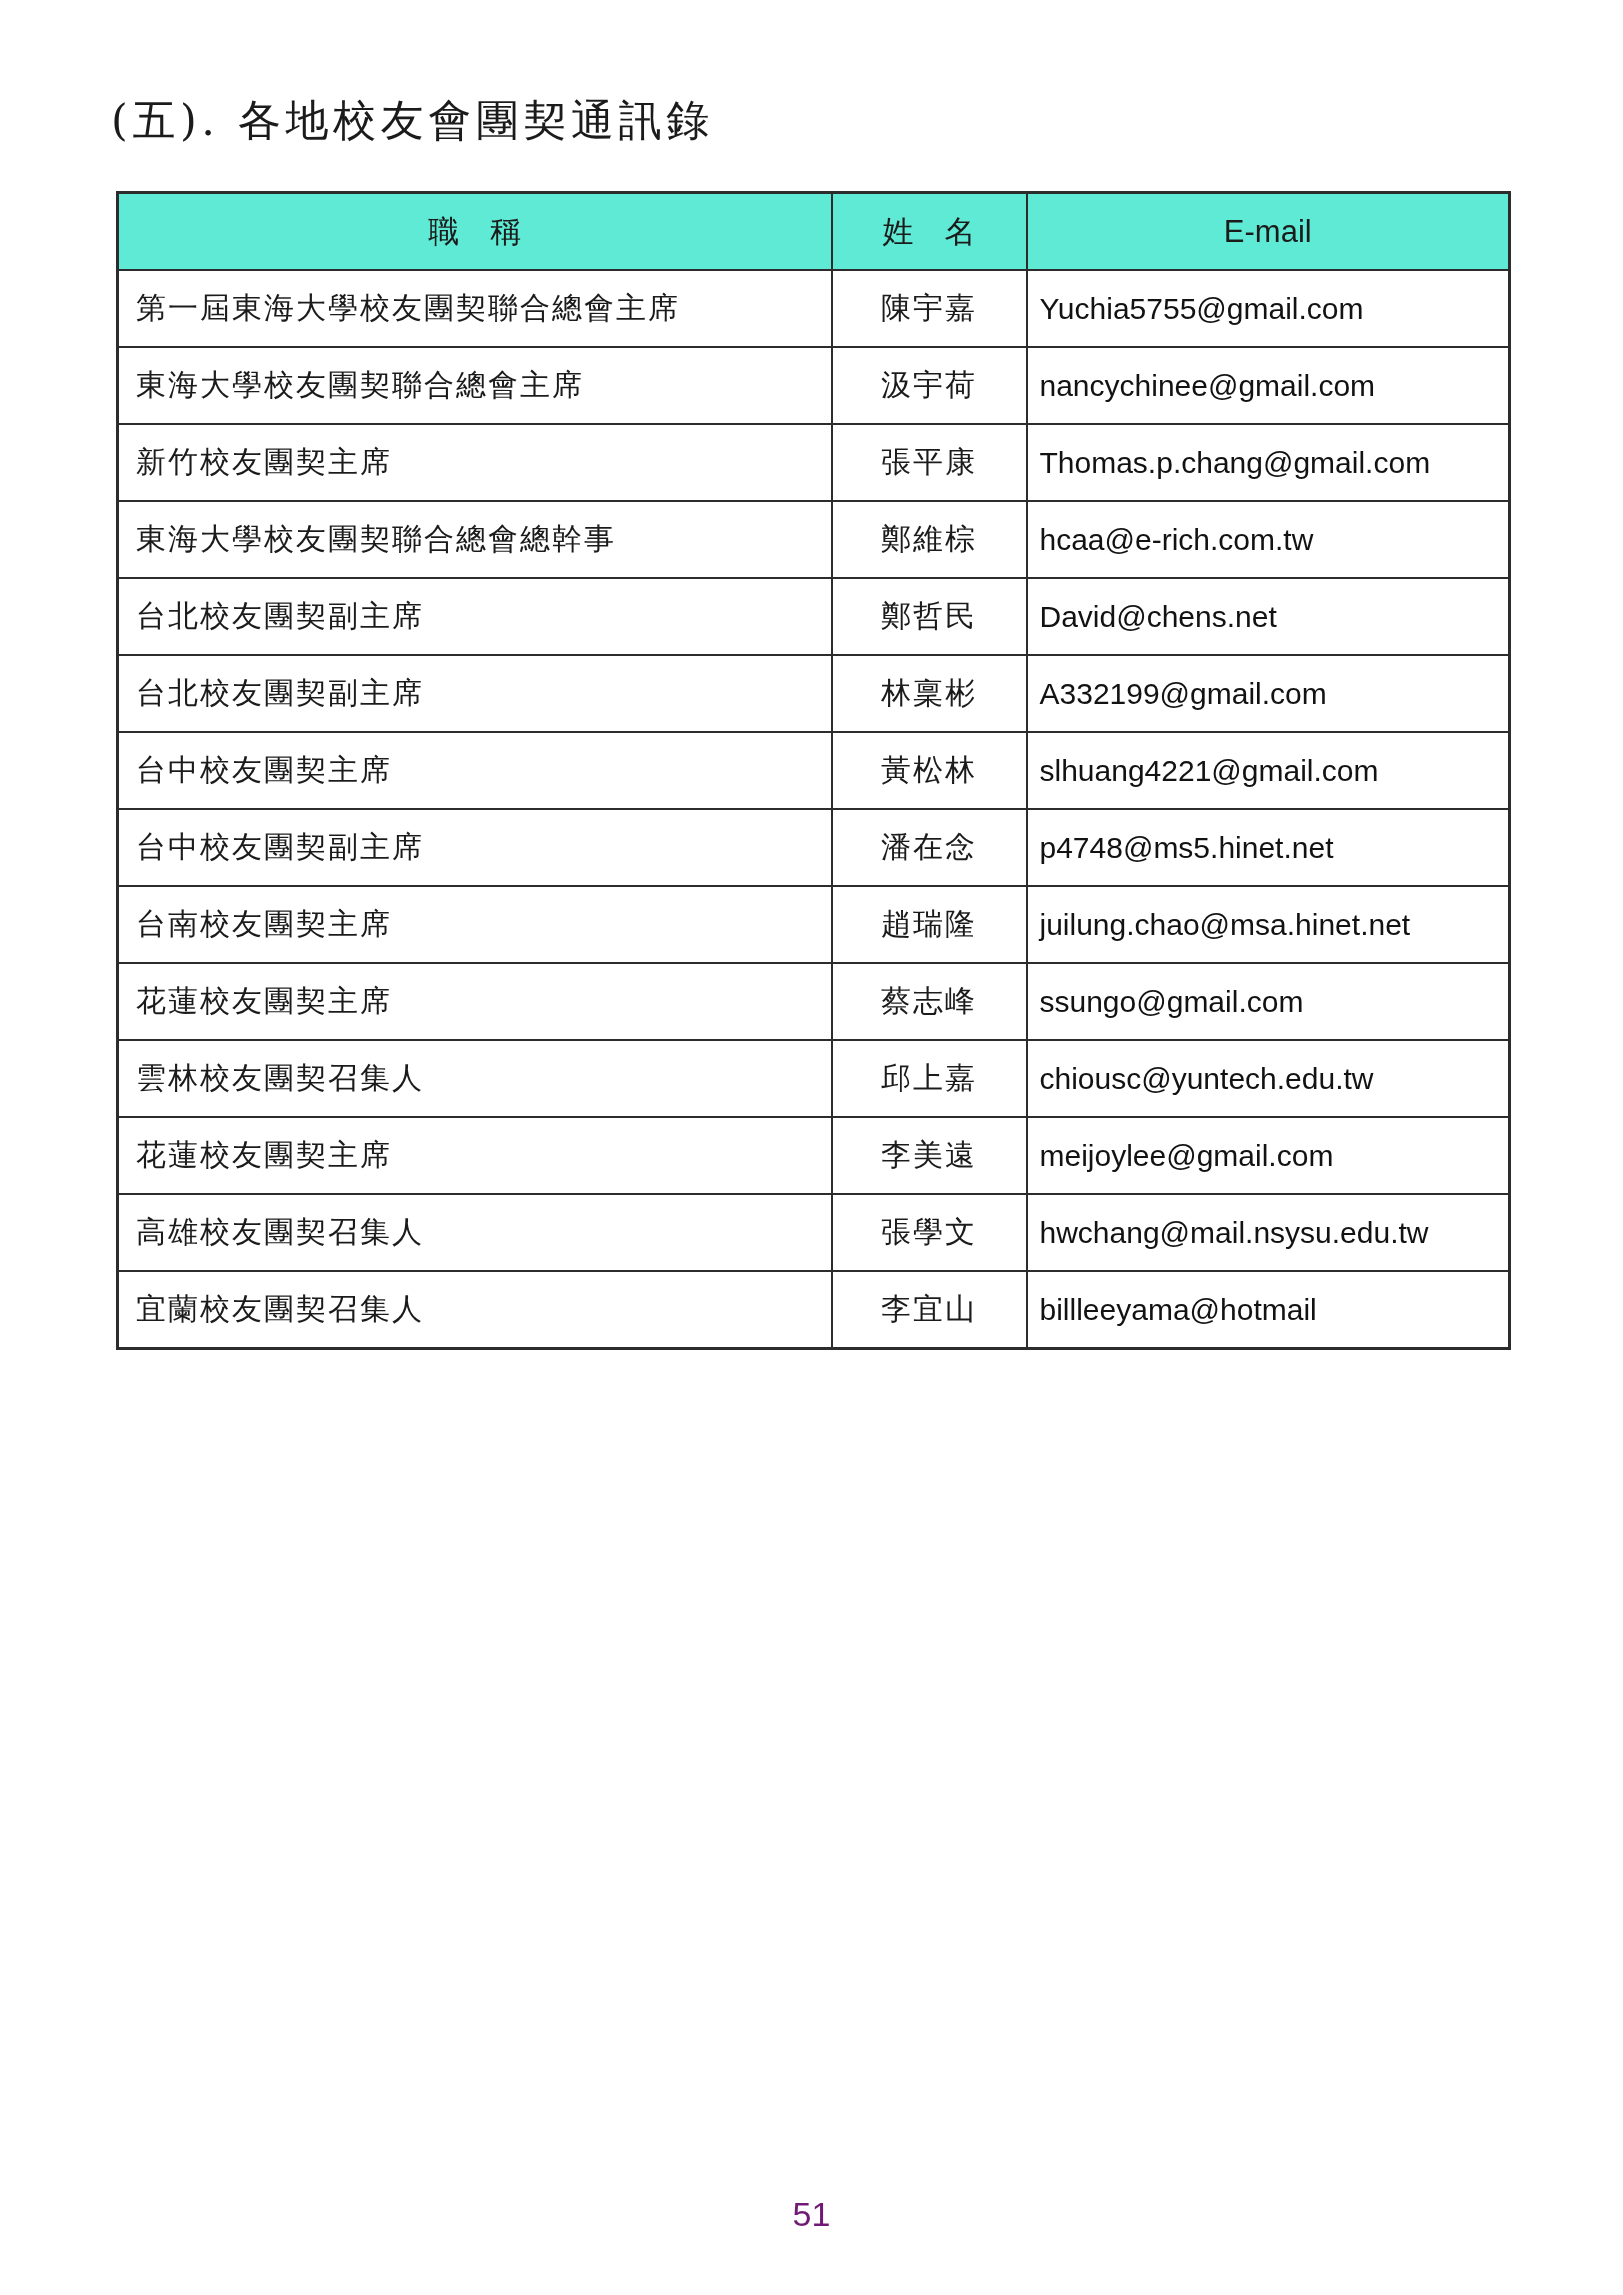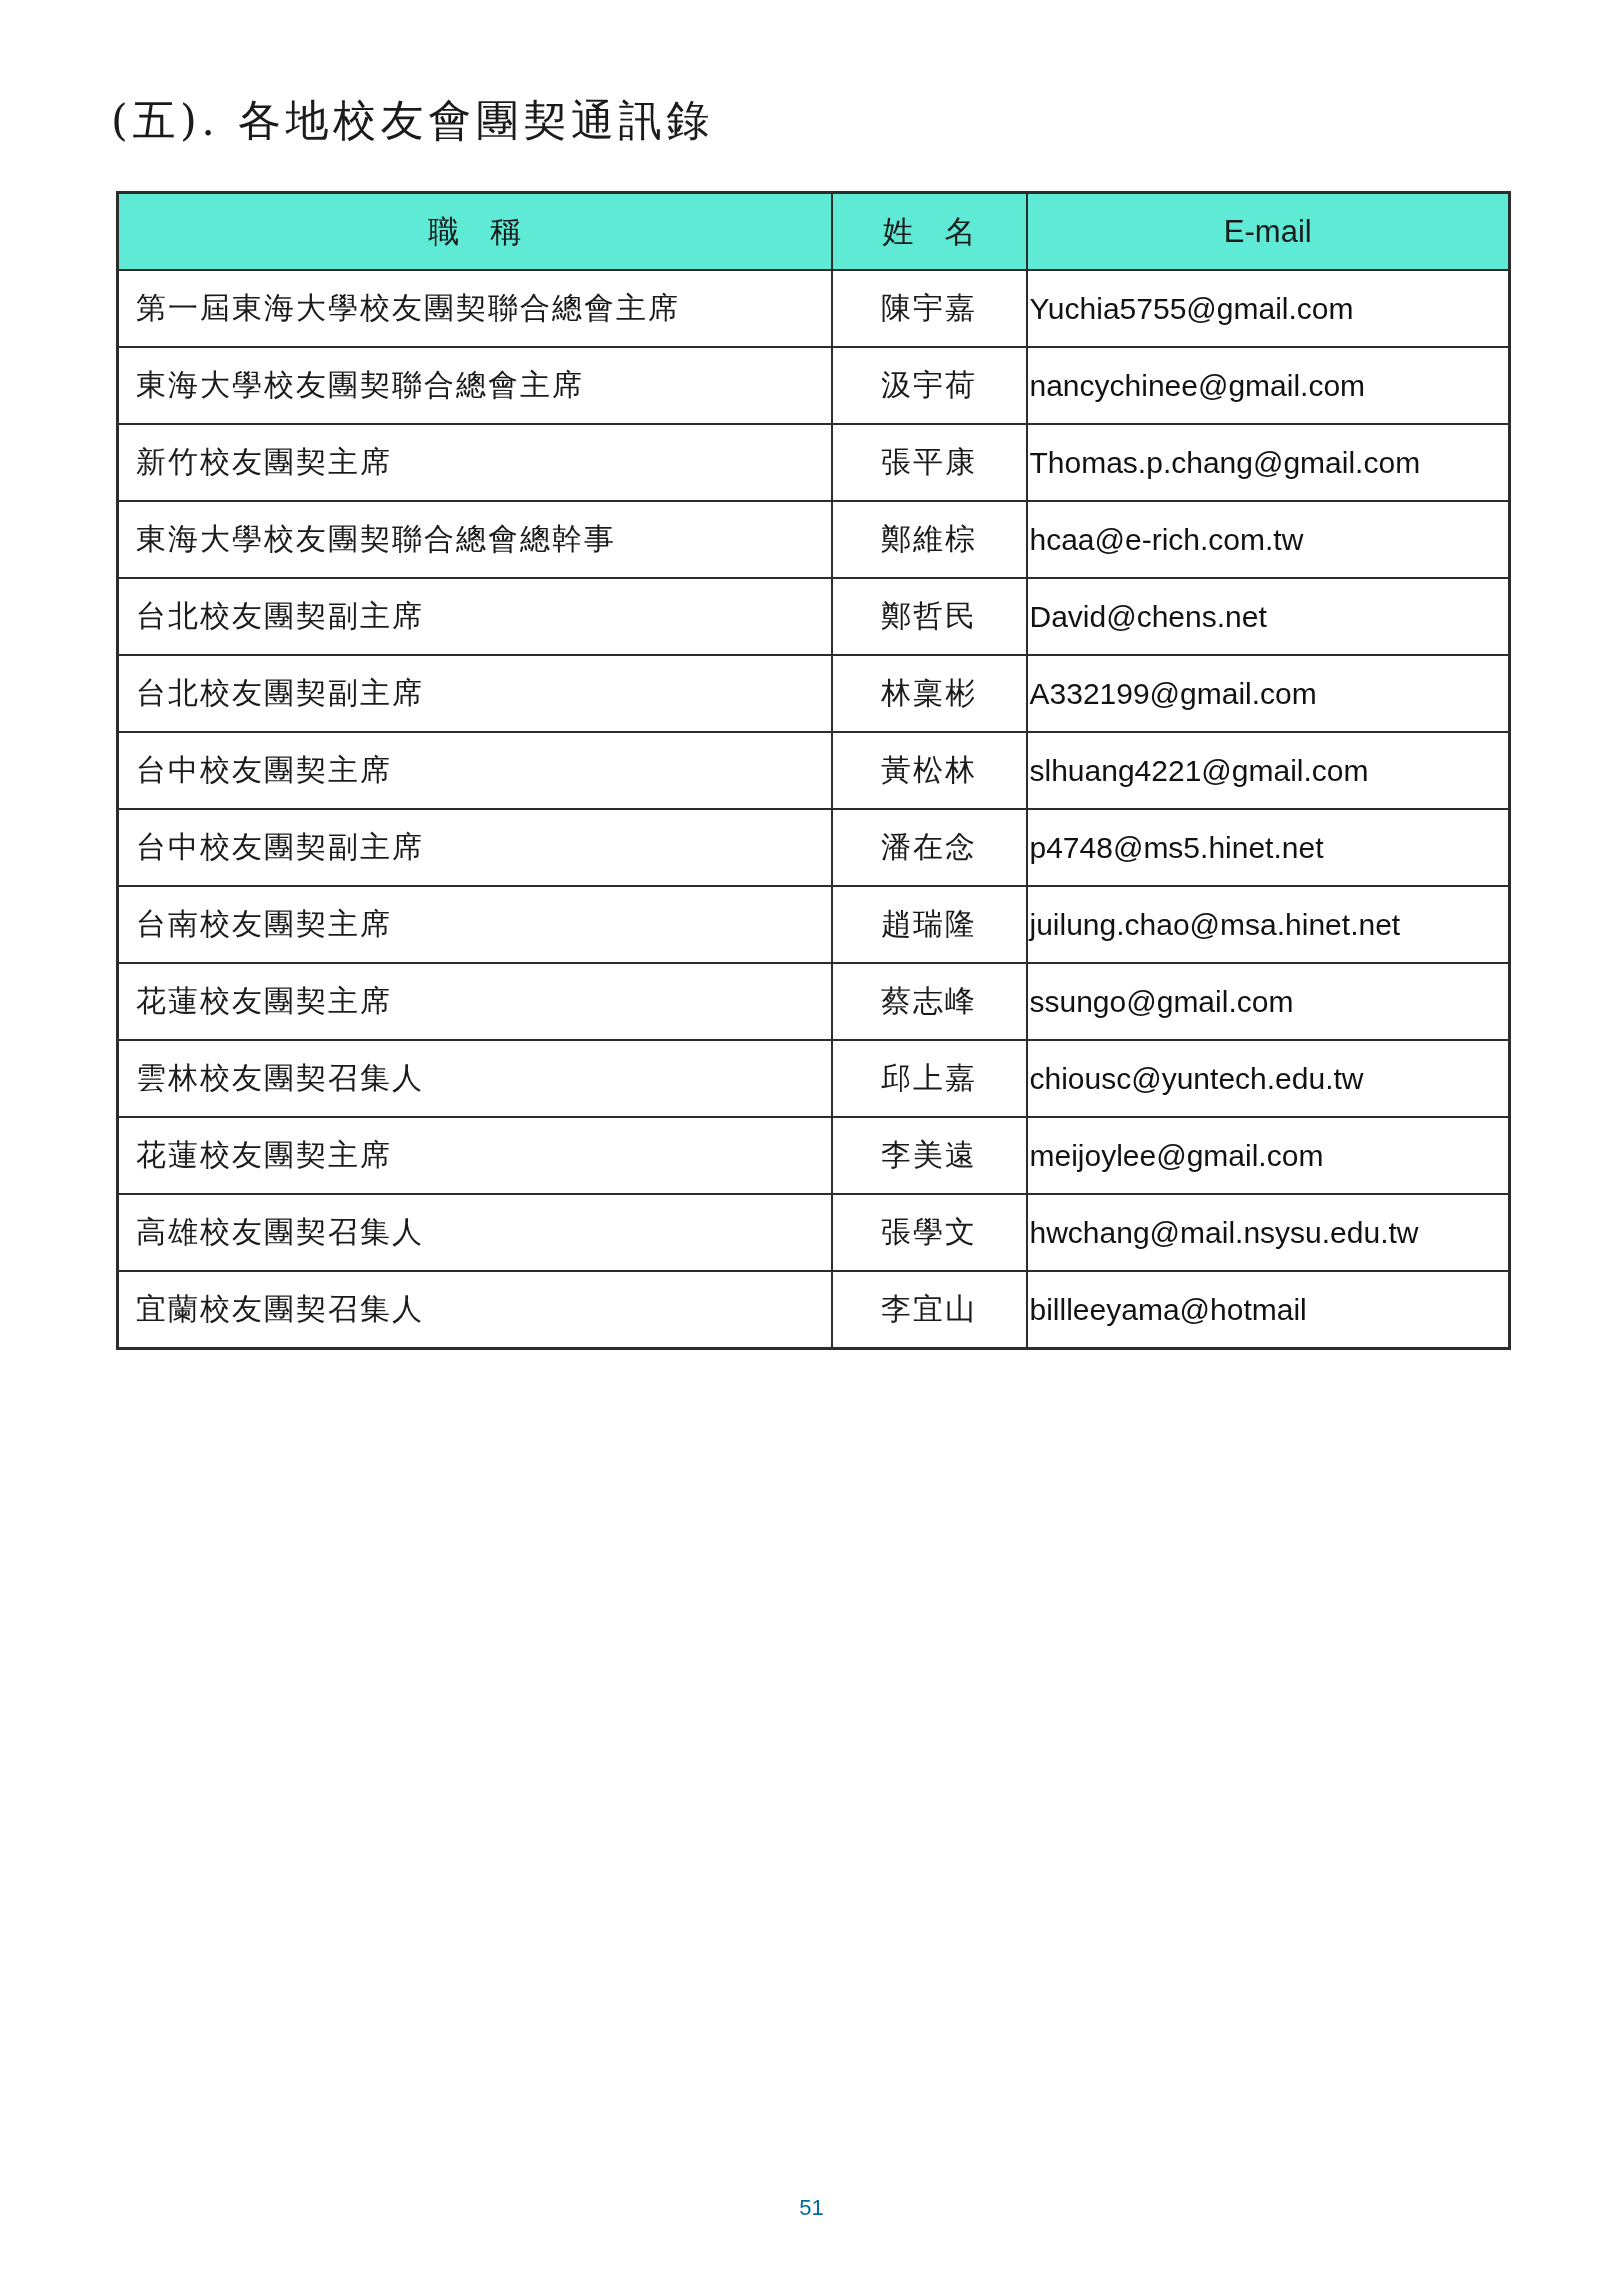--- a/index.html
+++ b/index.html
@@ -70,35 +70,35 @@
   }
   td.cell-name {
     text-align: center;
     letter-spacing: 2px;
     border-radius: 19px;
   }
   td.cell-email {
     font-family: "Liberation Sans", sans-serif;
     font-size: 29px;
     text-align: left;
-    padding-left: 2px;
+    padding-left: 12px;
     color: #121212;
   }
   td.cell-email.email-sm {
     font-size: 25px;
   }
   .page-number {
     position: absolute;
     left: 0;
     top: 2195px;
     width: 100%;
     text-align: center;
     font-family: "Liberation Sans", sans-serif;
-    font-size: 22px;
-    color: #0369a1;
+    font-size: 34px;
+    color: #701a75;
   }
 </style>
 </head>
 <body>
 
 <div class="page-title">(五). 各地校友會團契通訊錄</div>
 
 <table class="contacts">
   <colgroup>
     <col class="c-title">

